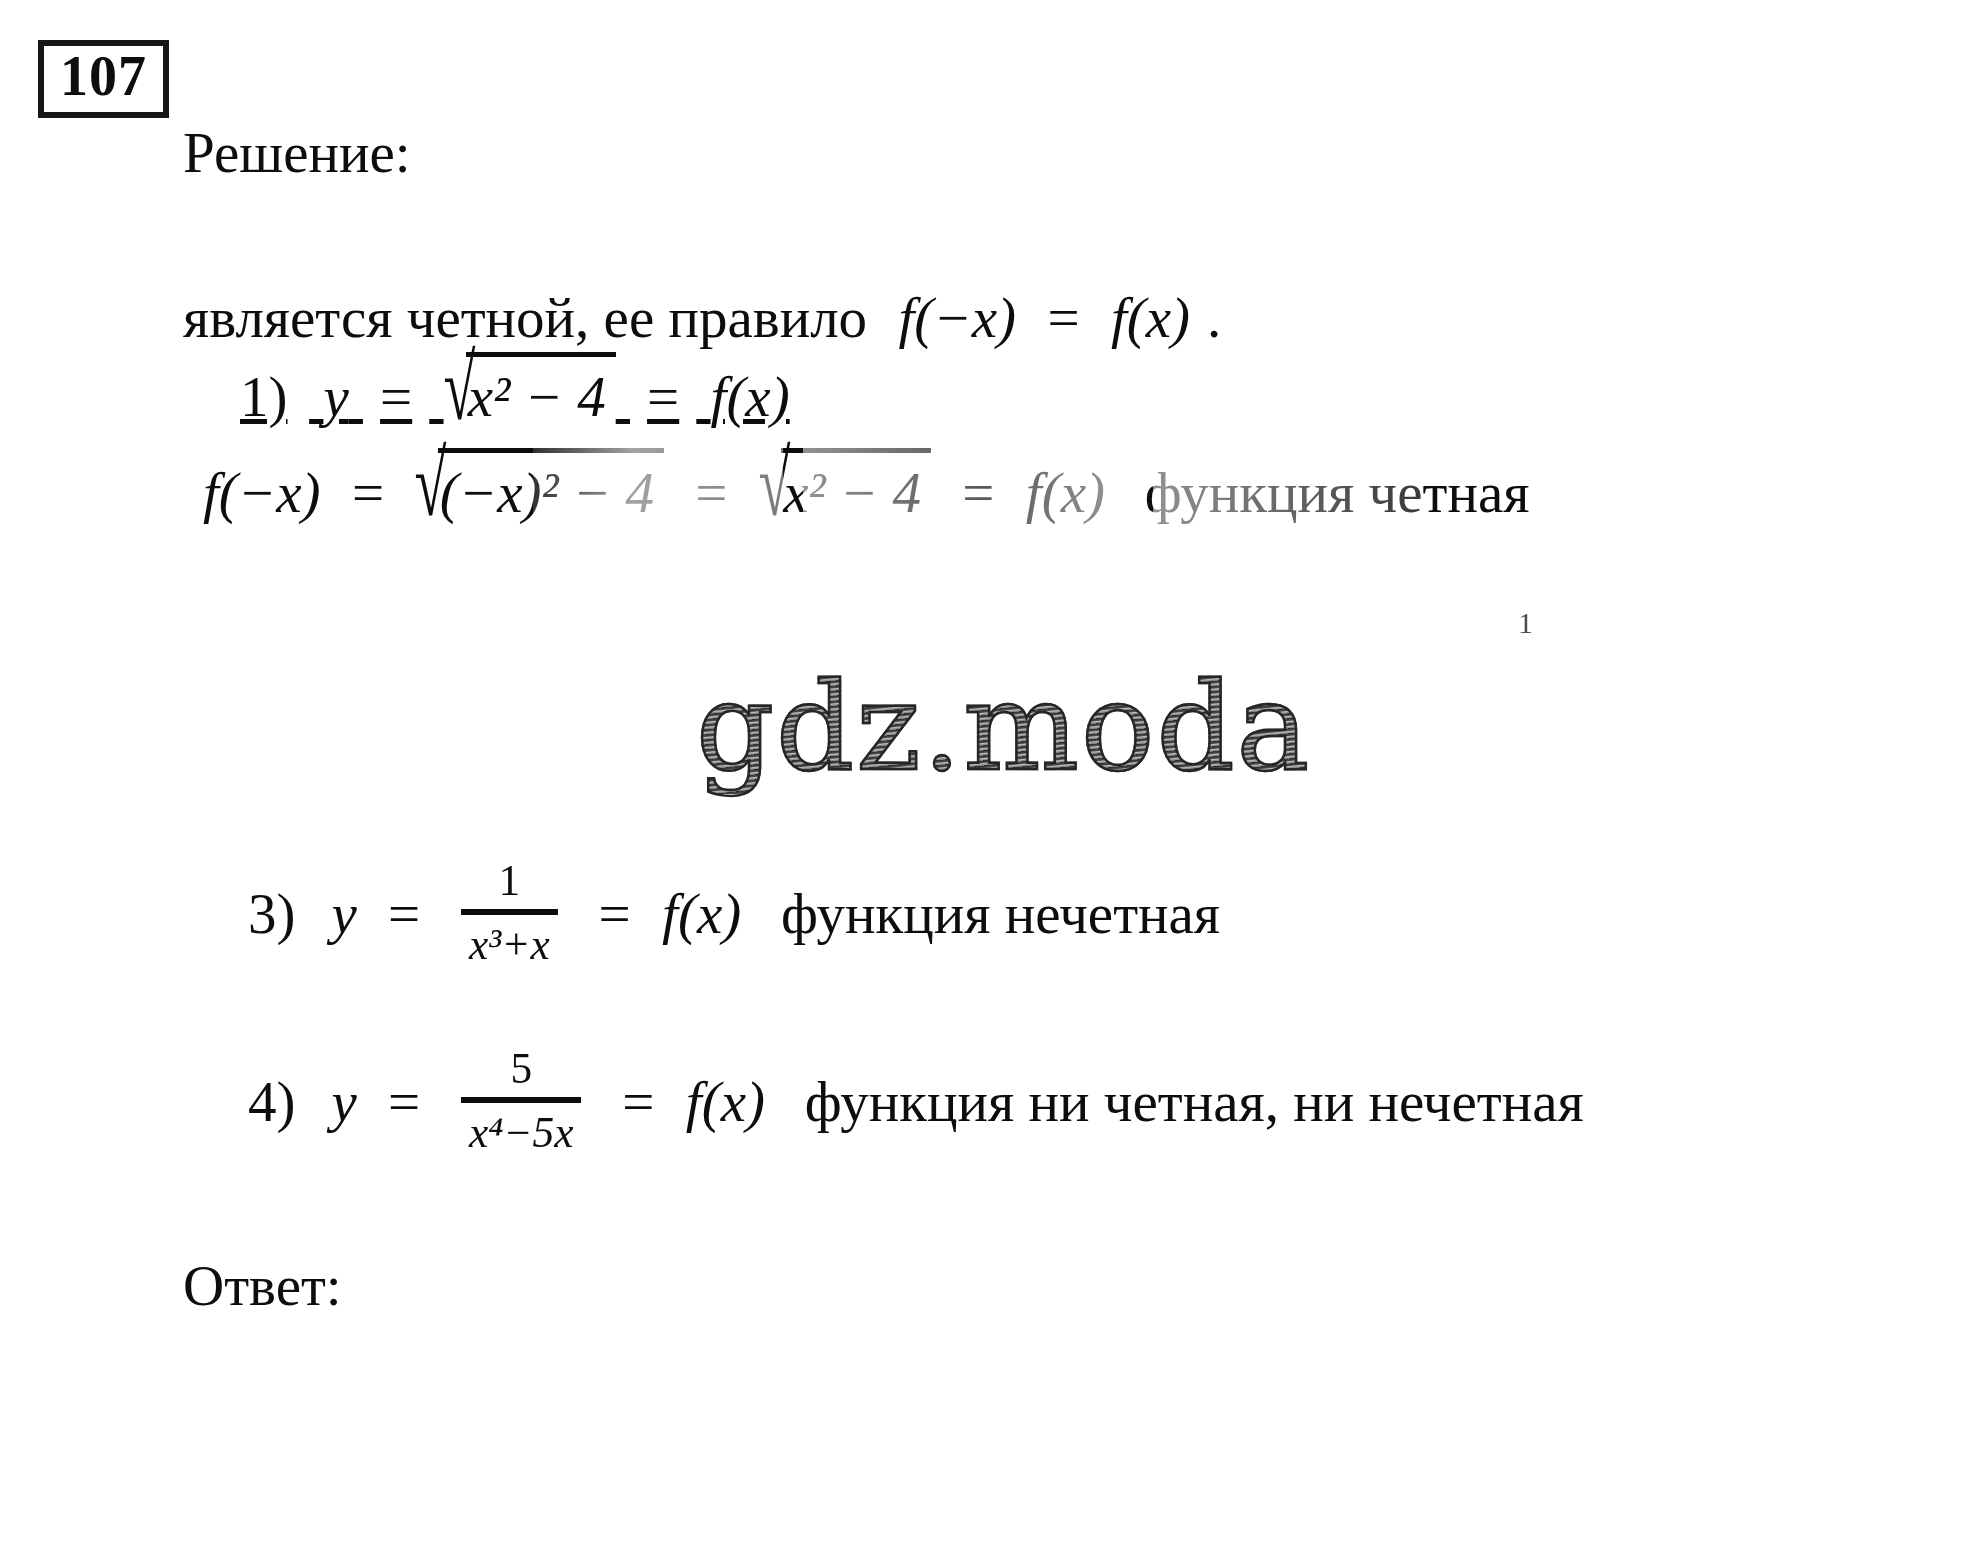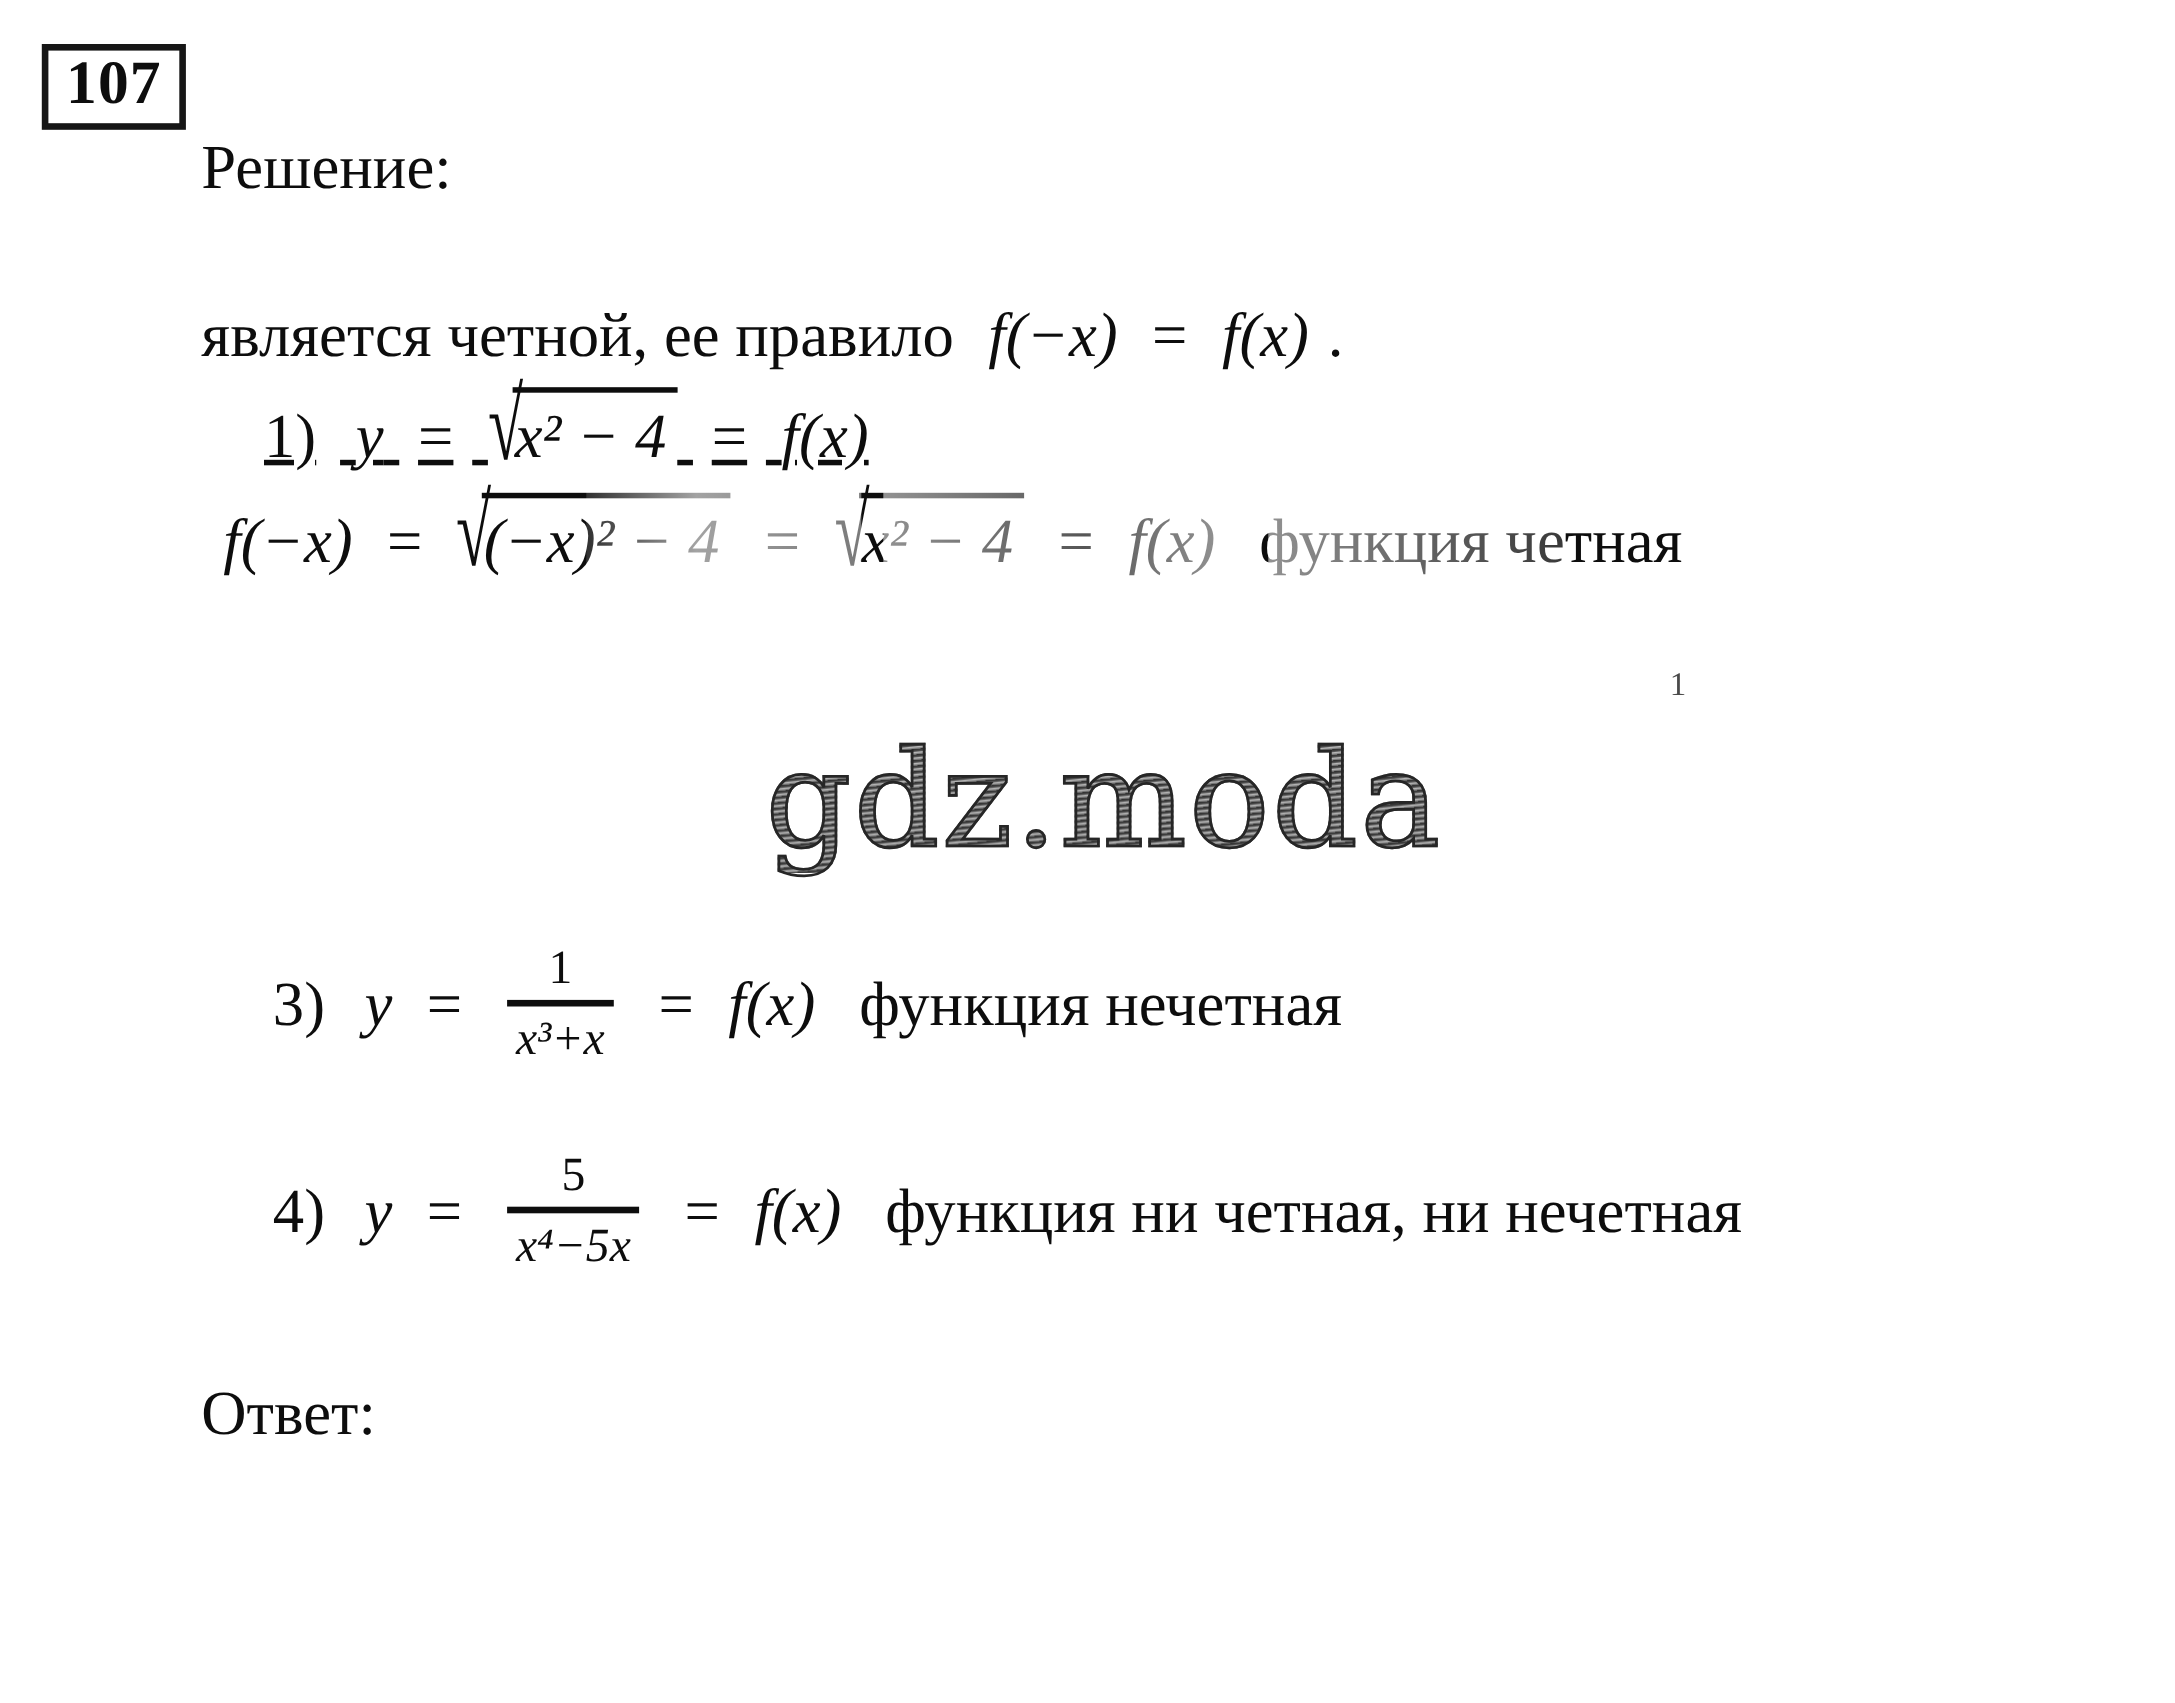--- a/index.html
+++ b/index.html
@@ -82,21 +82,21 @@
 
 <div class="page">
 
   <div class="problem-box">
     <span>107</span>
   </div>
 
   <div class="tline" style="left:183px;top:118px;">Решение:</div>
 
 
-  <div class="tline" style="left:183px;top:271px;text-align:right;">
+  <div class="tline" style="left:183px;top:283px;text-align:right;">
     <span>является четной, ее правило</span>
     <span class="mi op">f(−x)</span>
     <span>=</span>
     <span class="mi op">f(x)</span><span>.</span>
   </div>
 
   <div class="mline" style="left:240px;top:352px;text-decoration:underline;">
     <span class="lbl">1)</span>
     <span class="mi">y</span>
     <span class="op">=</span>

